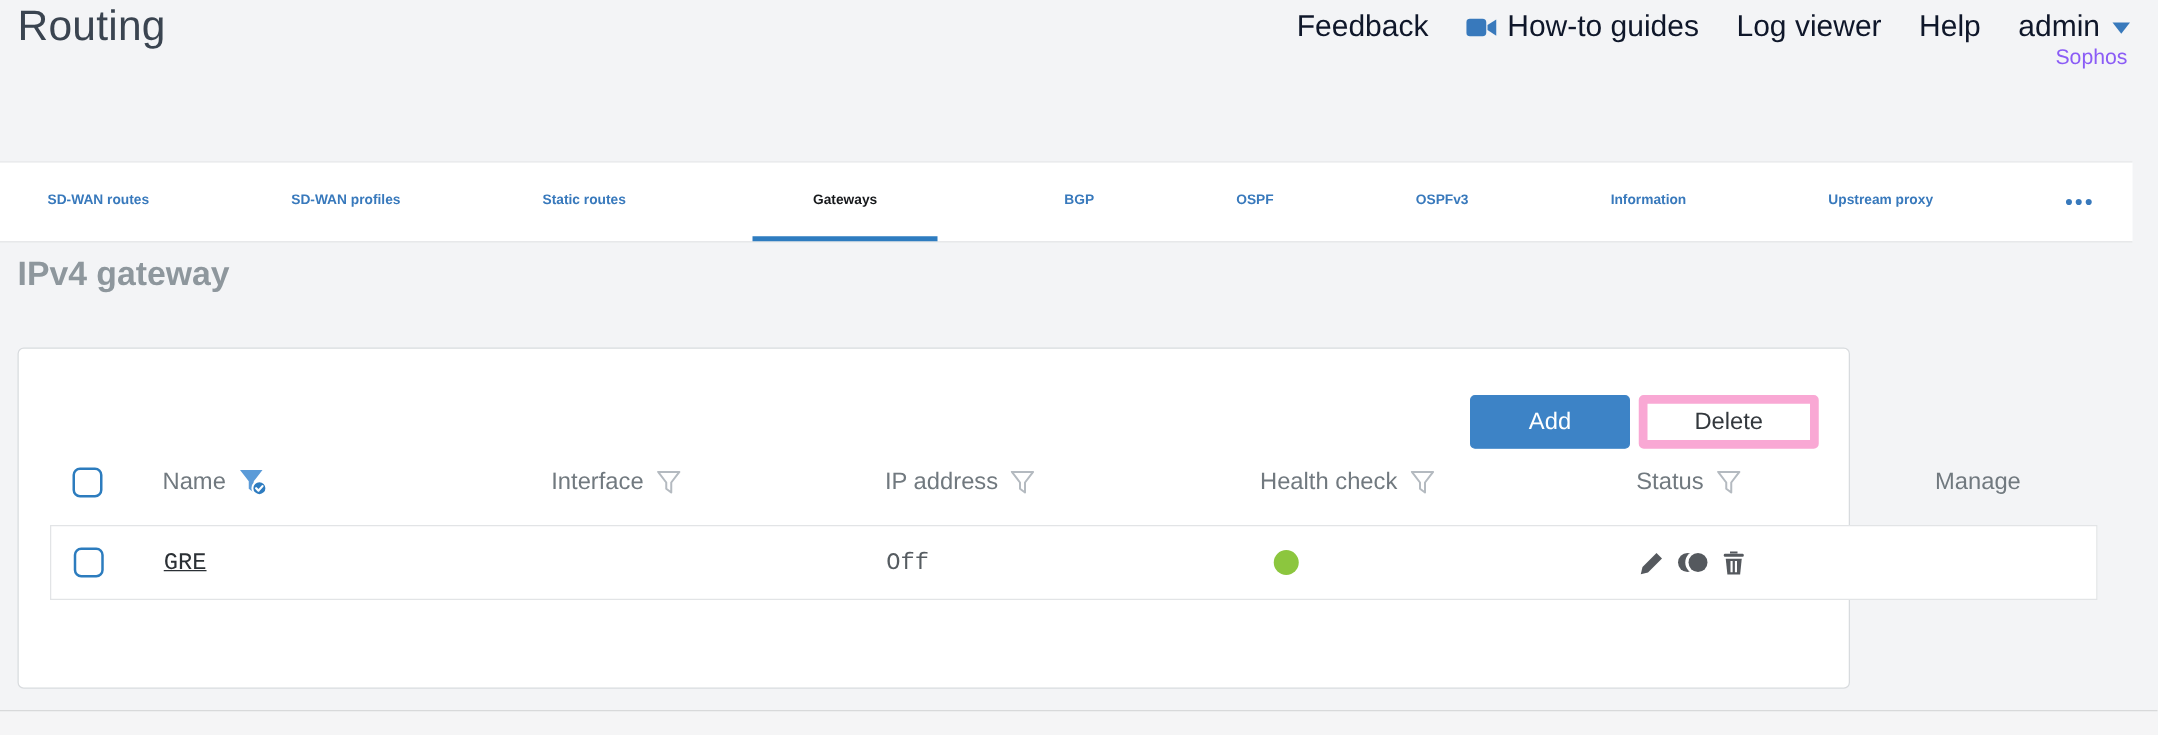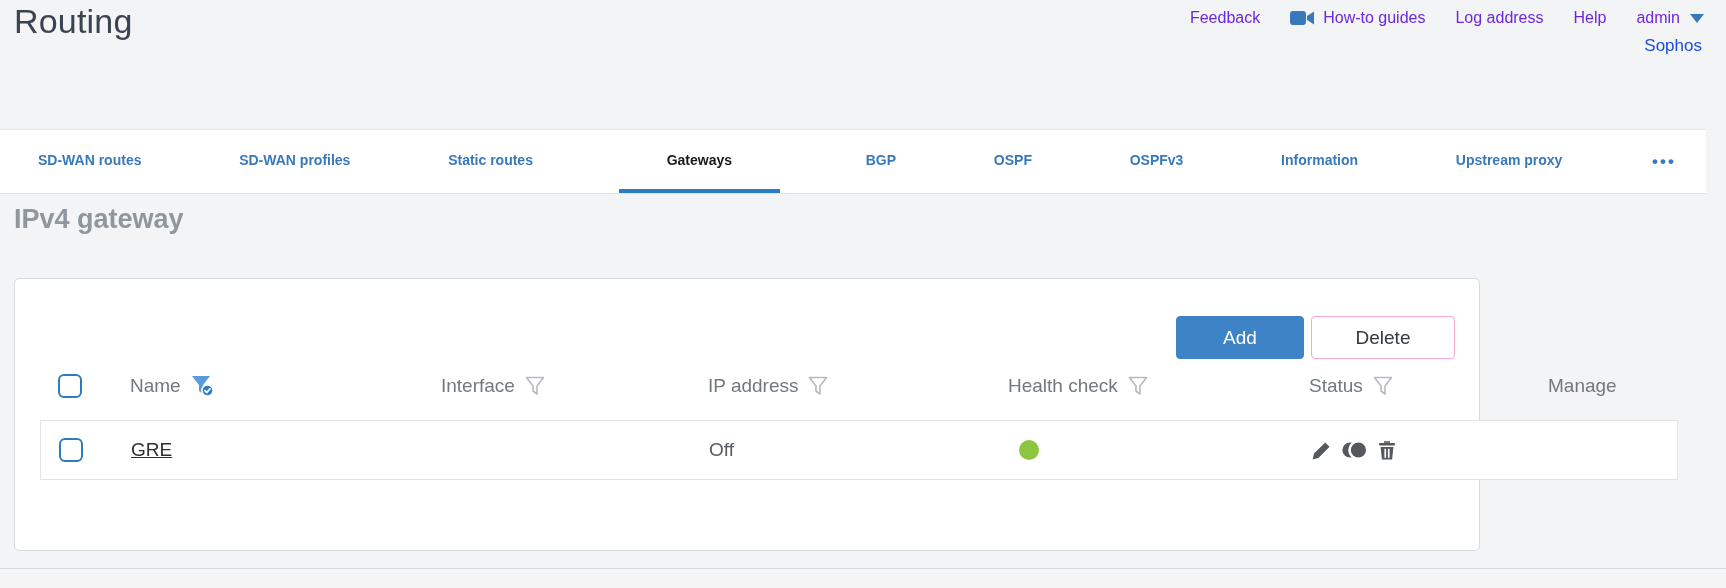--- a/index.html
+++ b/index.html
@@ -4,50 +4,50 @@
 <style>
   * { margin:0; padding:0; box-sizing:border-box; }
   html,body { width:1726px; height:588px; }
   body { font-family:"Liberation Sans", sans-serif; background:#f3f4f6; position:relative; overflow:hidden; }
 
   .page { position:absolute; inset:0; }
 
   
   .page-title { position:absolute; left:14px; top:2px; font-size:34px; font-weight:400; color:#3a4450; letter-spacing:0.2px; }
   .top-nav { position:absolute; right:22px; top:8px; display:flex; align-items:center; gap:30px; }
-  .top-link { color:#6d28d9; font-size:16px; text-decoration:none; cursor:pointer; display:flex; align-items:center; gap:8px; }
+  .top-link { color:#0f172a; font-size:24px; text-decoration:none; cursor:pointer; display:flex; align-items:center; gap:8px; }
   .caret-down { width:0; height:0; border-left:7px solid transparent; border-right:7px solid transparent; border-top:9px solid #3879bc; margin-left:2px; }
-  .tenant { position:absolute; right:24px; top:36px; font-size:17px; color:#1d4ed8; }
+  .tenant { position:absolute; right:24px; top:36px; font-size:17px; color:#8b5cf6; }
 
   
   .tab-bar { position:absolute; left:0; top:129px; width:1706px; height:65px; background:#ffffff;
              border-top:1px solid #e4e5e7; border-bottom:1px solid #e0e1e3;
              display:flex; align-items:stretch; justify-content:space-between; padding:0 26px; }
-  .tab { display:flex; align-items:center; padding:0 12px; font-size:14px; font-weight:700; color:#3879bc;
+  .tab { display:flex; align-items:center; padding:0 12px; font-size:11px; font-weight:700; color:#3879bc;
          border-bottom:4px solid transparent; cursor:pointer; white-space:nowrap; }
   .tab.active { color:#17191c; border-bottom-color:#2e7cc0; padding:0 48px; }
   .tab-more { font-size:17px; font-weight:700; letter-spacing:2px; color:#3879bc; display:flex; align-items:center; padding:0 4px; cursor:pointer; }
 
   
   .section-title { position:absolute; left:14px; top:204px; font-size:27px; font-weight:700; color:#8e979d; }
 
   .card { position:absolute; left:14px; top:278px; width:1466px; height:273px; background:#ffffff;
           border:1px solid #d8dbde; border-radius:5px; }
 
   .btn-row { position:absolute; top:37px; right:24px; display:flex; gap:7px; }
   .btn { height:43px; border-radius:4px; font-size:19px; font-family:"Liberation Sans", sans-serif;
          display:flex; align-items:center; justify-content:center; cursor:pointer; }
   .btn-add { width:128px; background:#3d83c6; border:1px solid #3d83c6; color:#ffffff; }
-  .btn-delete { width:144px; background:#ffffff; border:1px solid #f9a8d4; color:#33383d; }
+  .btn-delete { width:144px; background:#ffffff; border:7px solid #f9a8d4; color:#33383d; }
 
   
   .grid-row { display:grid; grid-template-columns:90px 311px 267px 300px 301px 239px 1fr; align-items:center; }
   .table-header { position:absolute; top:84px; left:25px; width:1638px; height:46px; }
   .th { display:flex; align-items:center; gap:9px; font-size:19px; color:#71797f; }
-  .table-body { position:absolute; top:141px; left:25px; width:1638px; border:1px solid #e2e4e6; background:#fff; }
+  .table-body { position:absolute; top:141px; left:25px; width:1638px; border:1px solid #e2e4e6; background:#fff;font-family:Liberation Mono, monospace; }
   .tr { height:58px; }
   .td { font-size:19px; color:#565c61; }
   .checkbox { width:24px; height:24px; border:2px solid #2c7cbe; border-radius:6px; background:#fff; margin-left:18px; cursor:pointer; }
   .name-link { color:#2b3035; text-decoration:underline; cursor:pointer; }
   .status-dot { width:20px; height:20px; border-radius:50%; background:#8cc63e; margin-left:10px; }
   .manage-cell { display:flex; align-items:center; gap:7px; }
   .icon-btn { display:flex; align-items:center; cursor:pointer; }
   svg { display:block; }
 
   
@@ -67,21 +67,21 @@
     <a class="top-link">
       <span class="icon-btn">
         <svg width="25" height="20" viewBox="0 0 25 20">
           <rect x="0" y="3" width="16" height="14" rx="3" fill="#3879bc"></rect>
           <path d="M17 8 L24 3.5 V16.5 L17 12 Z" fill="#3879bc"></path>
         </svg>
       </span>
       <span>How-to guides</span>
     </a>
     <a class="top-link">
-      <span>Log address</span>
+      <span>Log viewer</span>
     </a>
     <a class="top-link">
       <span>Help</span>
     </a>
     <a class="top-link">
       <span>admin</span>
       <span class="caret-down"></span>
     </a>
   </div>
   <div class="tenant">Sophos</div>

